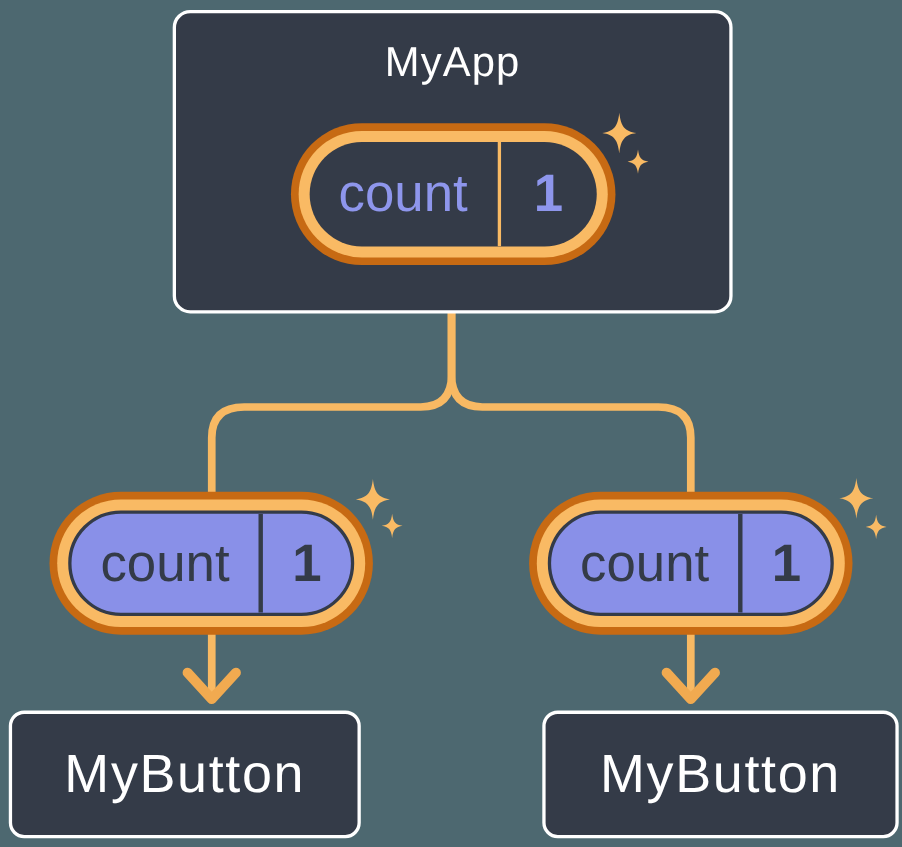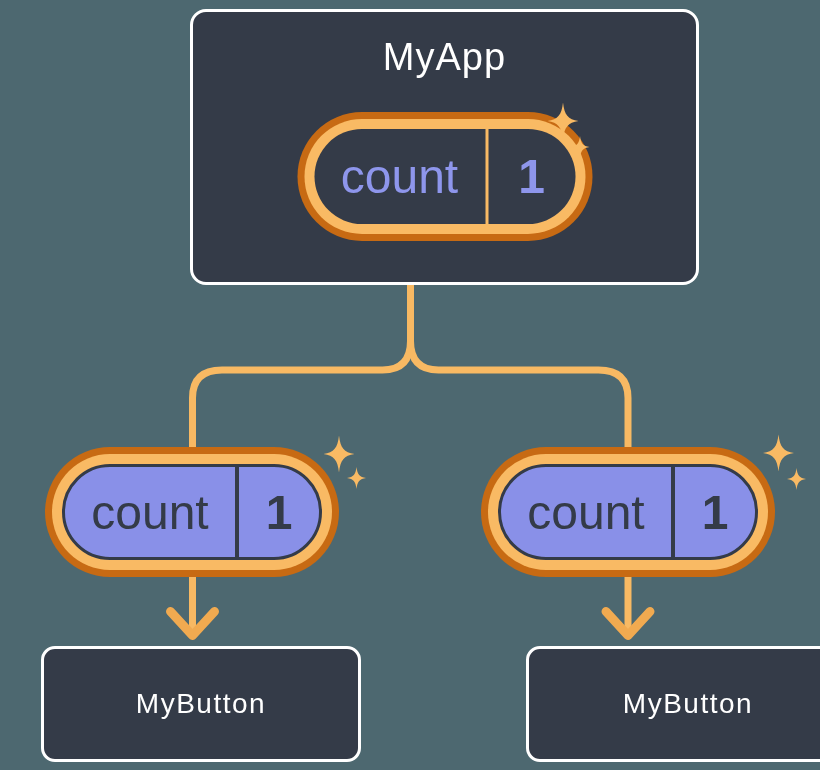--- a/index.html
+++ b/index.html
@@ -12,28 +12,28 @@
   .canvas{position:relative;width:820px;height:770px;background:var(--bg);overflow:hidden;}
   .layer{position:absolute;left:0;top:0;width:820px;height:770px;}
   .layer.back{z-index:0;}
   .layer.front{z-index:2;}
 
   .connector{stroke:var(--line);stroke-width:7;fill:none;}
   .arrowhead{stroke:var(--arrow);stroke-width:9;fill:none;stroke-linecap:round;stroke-linejoin:round;}
   .sparkle{fill:var(--ring-light);}
 
   .card{position:absolute;background:var(--card);border:3px solid var(--card-border);
-        box-sizing:border-box;z-index:1;margin-left:33px;}
+        box-sizing:border-box;z-index:1;}
   .root-card{left:157px;top:9px;width:509px;height:276px;border-radius:16px;}
   .child-card{top:646px;height:116px;border-radius:14px;display:flex;align-items:center;justify-content:center;}
   .child-card.left{left:8px;width:320px;}
   .child-card.right{left:493px;width:324px;}
   .card-title{position:absolute;left:0;right:0;top:22px;text-align:center;
               font-size:38px;line-height:46px;color:var(--title-text);letter-spacing:1px;}
-  .child-title{font-size:28px;color:var(--title-text);letter-spacing:1.5px;}
+  .child-title{font-size:49px;color:var(--title-text);letter-spacing:1.5px;}
 
   .pill{position:absolute;width:294px;height:130px;background:var(--ring-dark);
         border-radius:999px;padding:7px;box-sizing:border-box;z-index:1;}
   .pill-root{left:50%;transform:translateX(-50%);top:100px;width:295px;height:129px;}
   .pill-child{top:447px;}
   .pill-child.left{left:45px;}
   .pill-child.right{left:481px;}
   .ring2{background:var(--ring-light);border-radius:999px;height:100%;padding:10px;box-sizing:border-box;}
   .pill-core{border-radius:999px;height:100%;display:flex;align-items:stretch;overflow:hidden;box-sizing:border-box;}
   .core-root{background:var(--card);}

